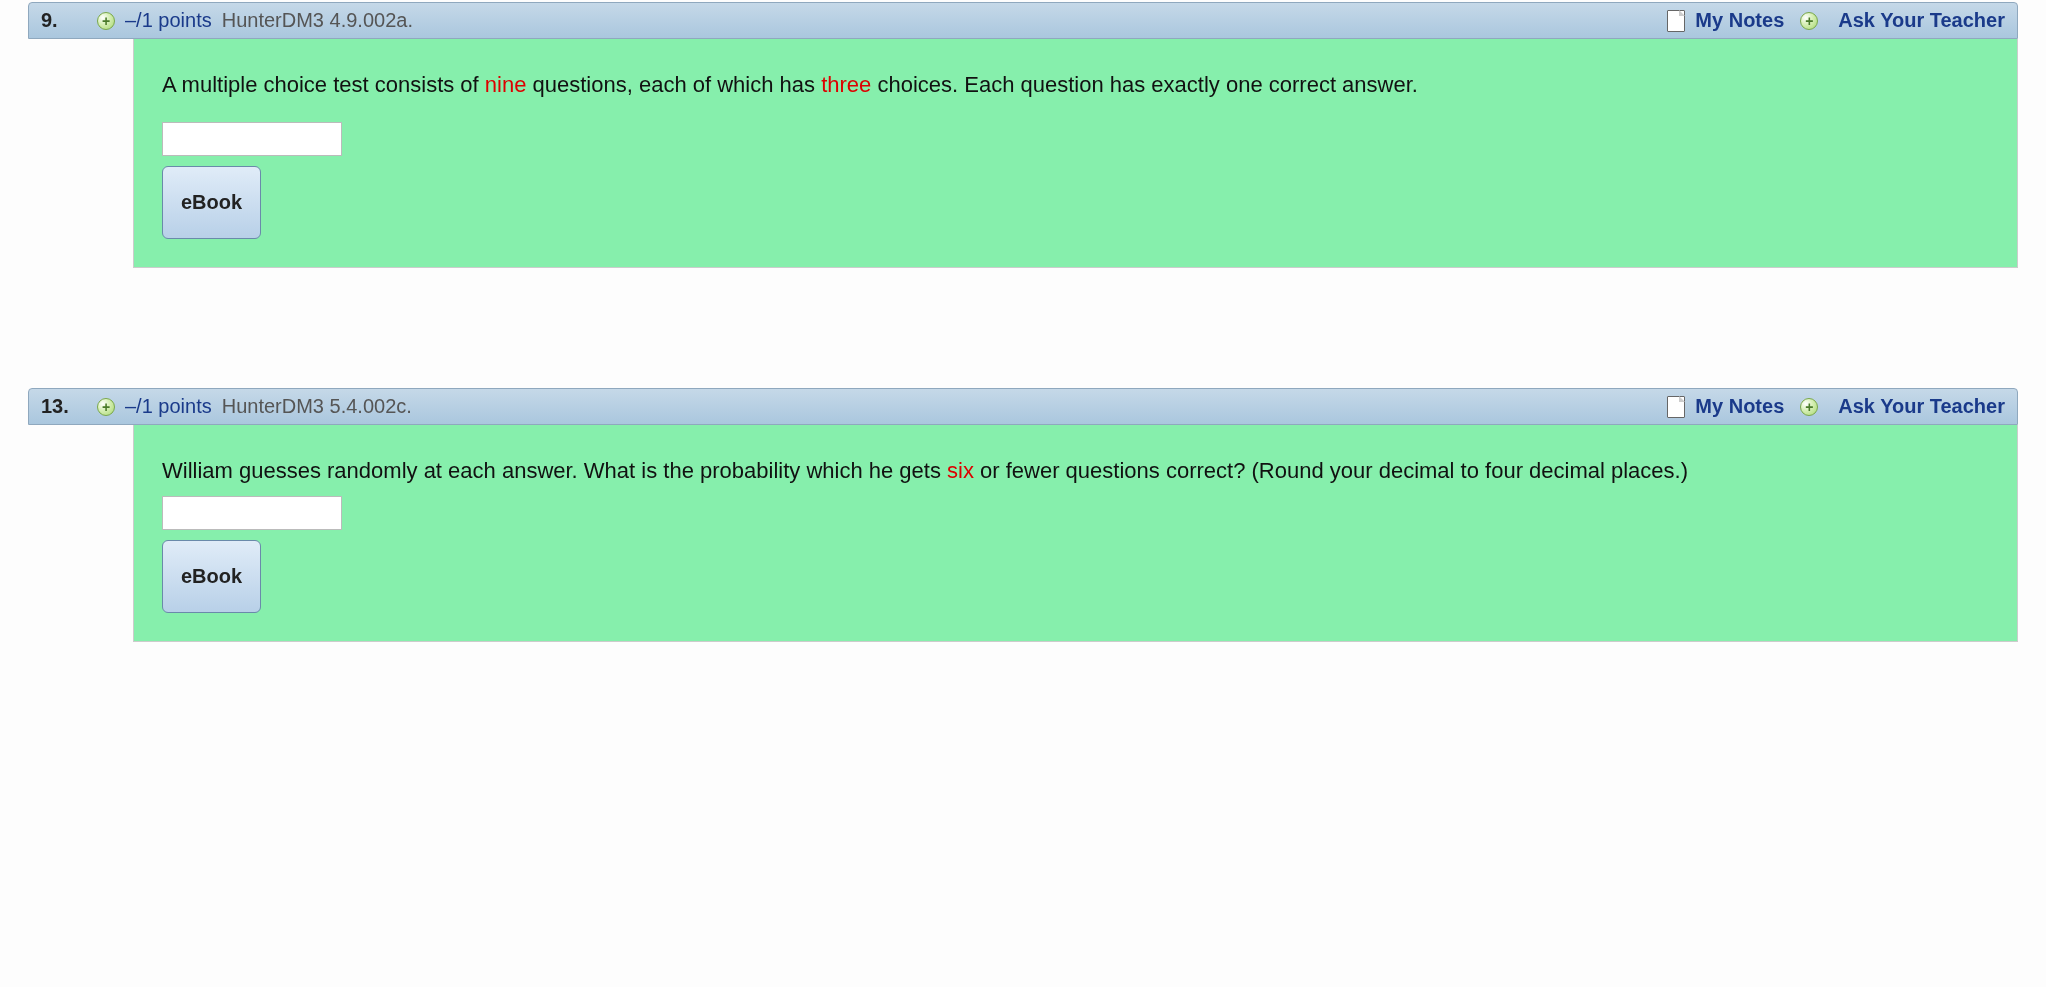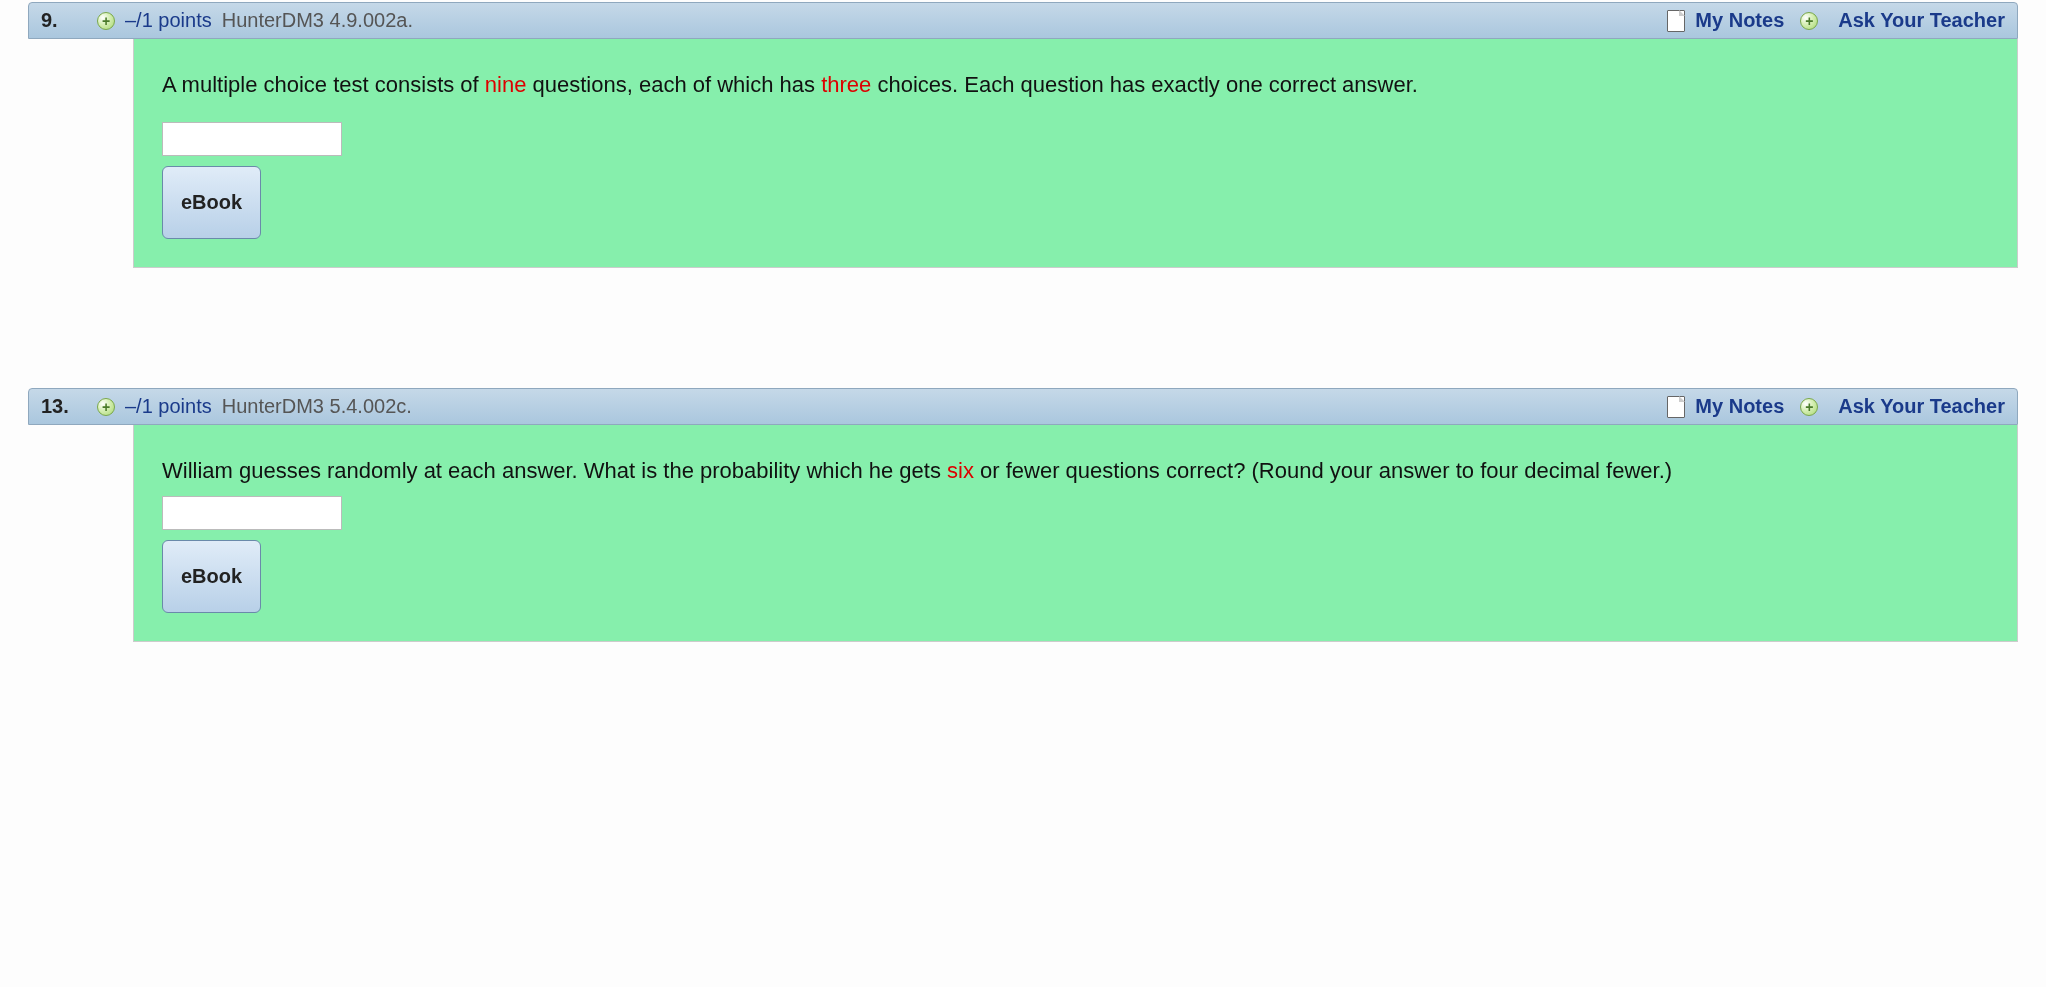--- a/index.html
+++ b/index.html
@@ -177,20 +177,20 @@
       <span class="source">HunterDM3 5.4.002c.</span>
       <div class="header-right">
         <span class="notes-icon"></span>
         <span class="my-notes">My Notes</span>
         <span class="expand-icon">+</span>
         <span class="ask-teacher">Ask Your Teacher</span>
       </div>
     </div>
     <div class="question-body">
       <p class="question-prompt">
-        <span>William guesses randomly at each answer. What is the probability which he gets </span><span class="randomized">six</span><span> or fewer questions correct? (Round your answer to four decimal fewer.)</span>
+        <span>William guesses randomly at each answer. What is the probability which he gets </span><span class="randomized">six</span><span> or fewer questions correct? (Round your decimal to four decimal places.)</span>
       </p>
       <input type="text" class="answer-input" style="">
       <button class="ebook-button">eBook</button>
     </div>
   </div>
 
 </div>
 
 </body></html>

